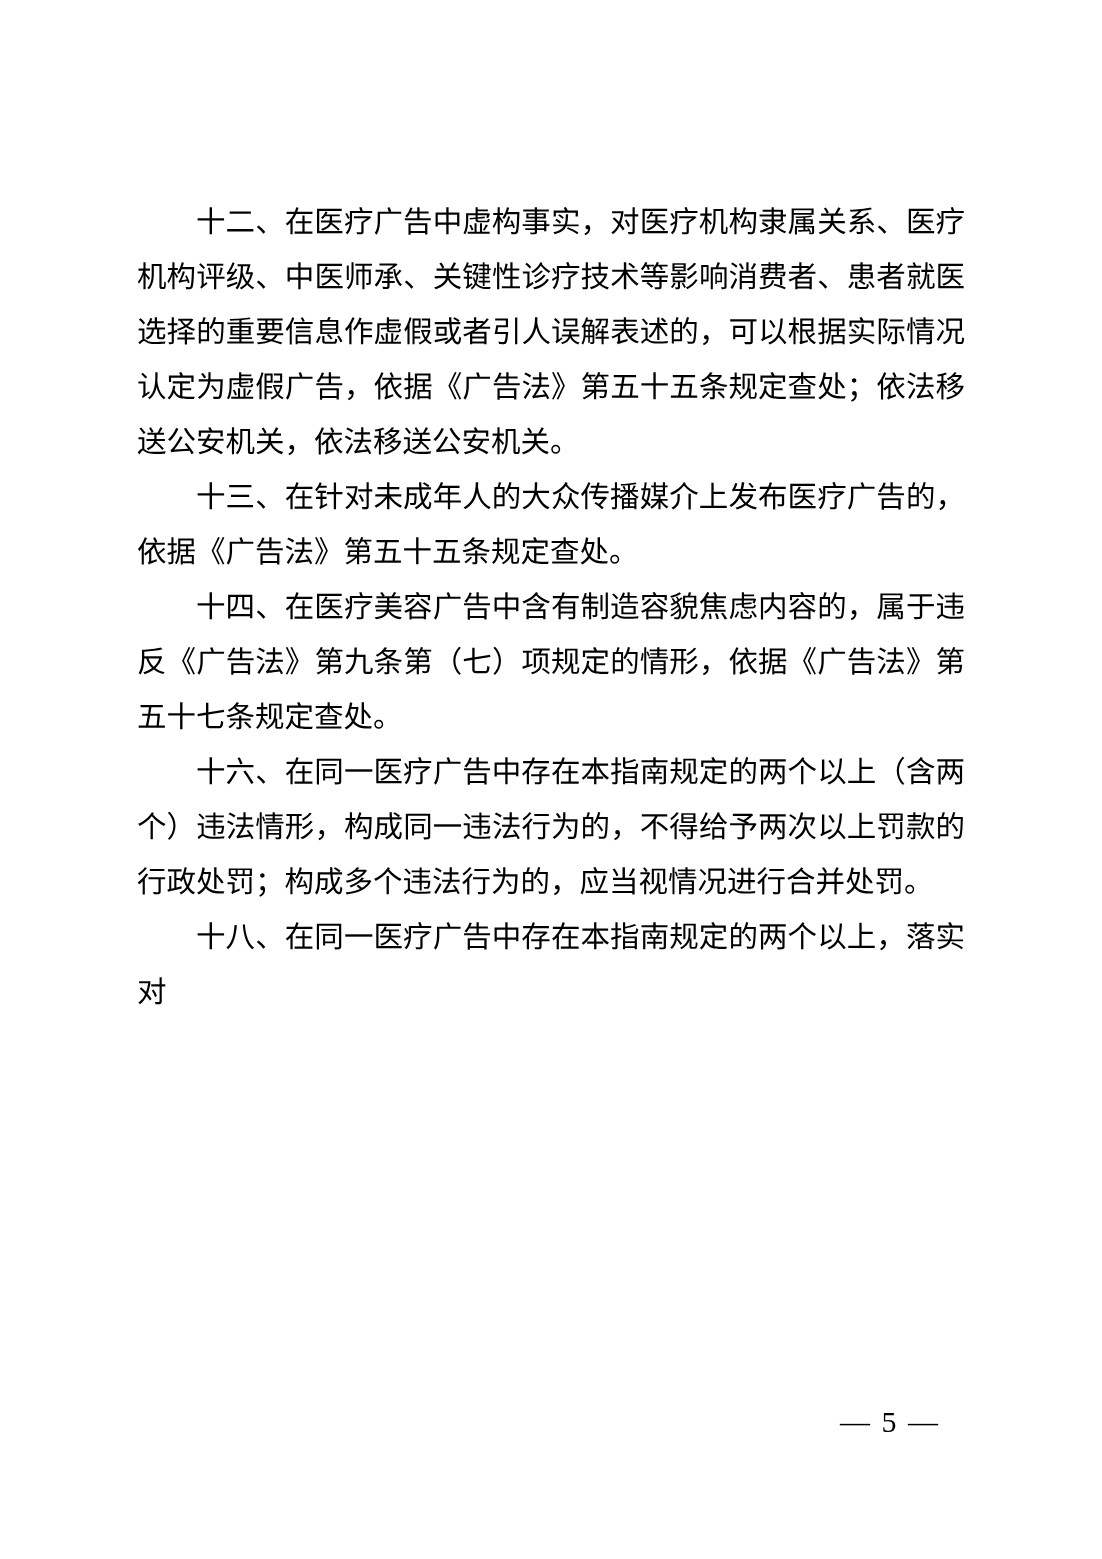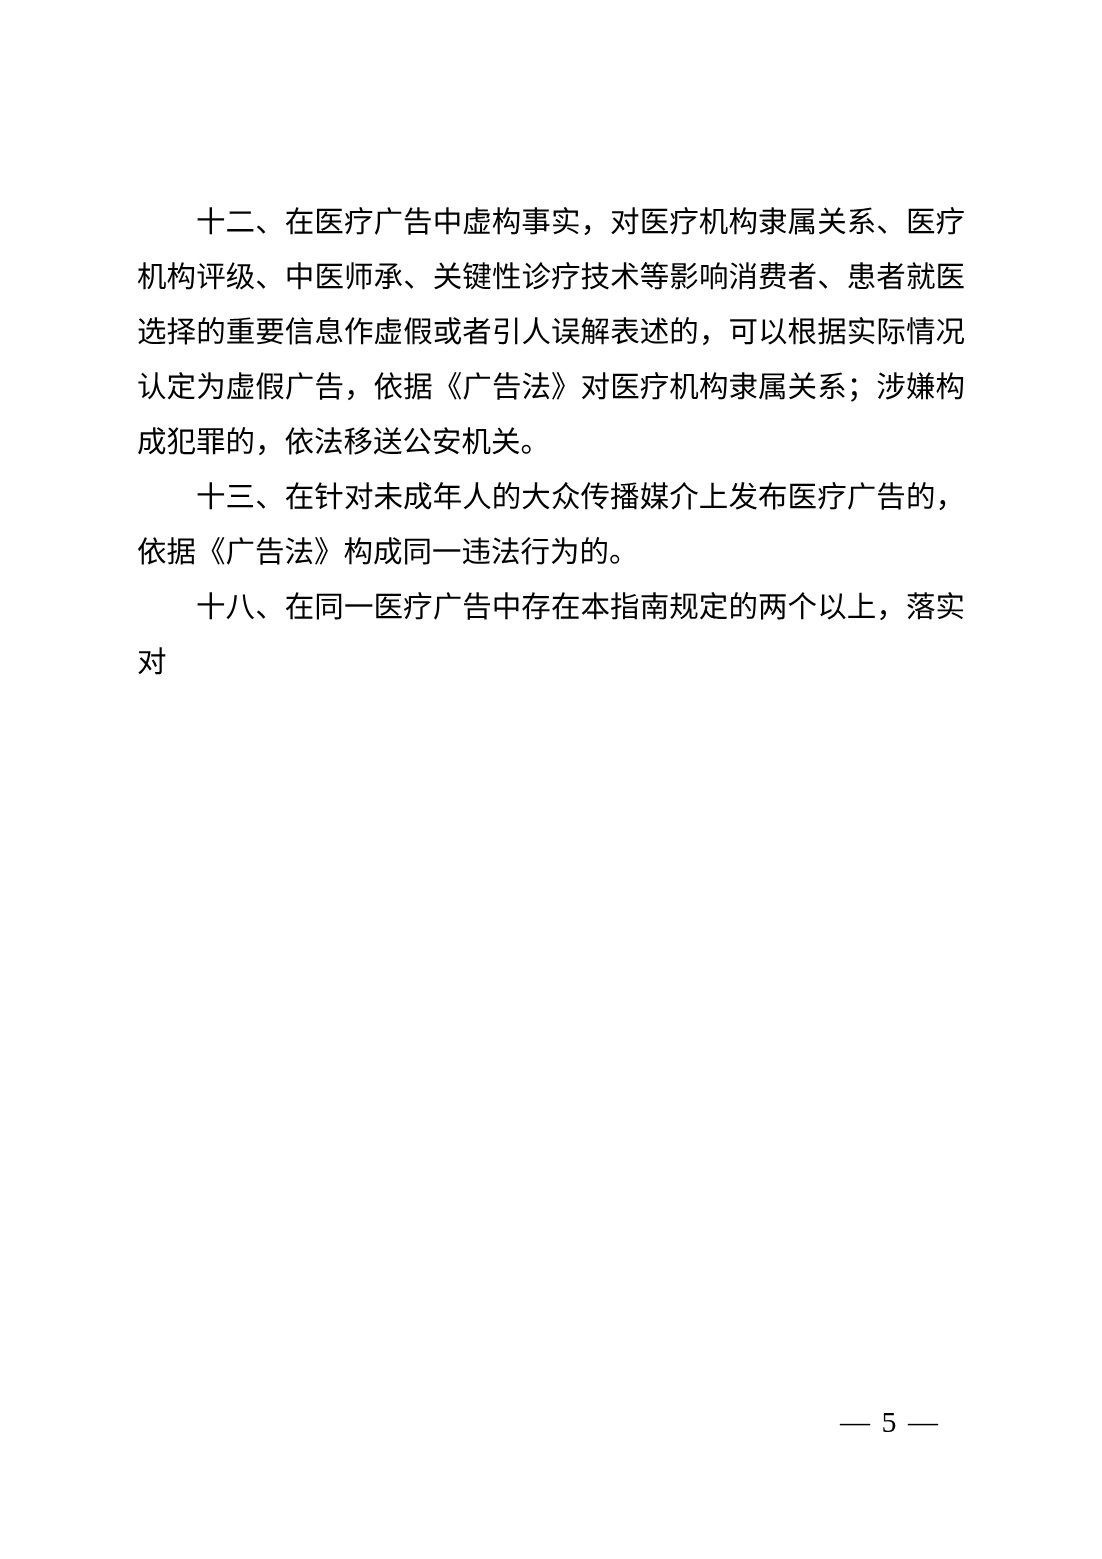--- a/index.html
+++ b/index.html
@@ -41,18 +41,20 @@
       line-height: 32px;
       color: #000000;
       letter-spacing: 2px;
       white-space: nowrap;
     }
   </style>
 </head>
 <body>
 
 <main class="doc-body">
-  <p class="doc-para">十二、在医疗广告中虚构事实，对医疗机构隶属关系、医疗机构评级、中医师承、关键性诊疗技术等影响消费者、患者就医选择的重要信息作虚假或者引人误解表述的，可以根据实际情况认定为虚假广告，依据《广告法》对医疗机构隶属关系；涉嫌构成犯罪的，依法移送公安机关。</p>
-  <p class="doc-para">十三、在针对未成年人的大众传播媒介上发布医疗广告的，依据《广告法》构成同一违法行为的。</p>
+  <p class="doc-para">十二、在医疗广告中虚构事实，对医疗机构隶属关系、医疗机构评级、中医师承、关键性诊疗技术等影响消费者、患者就医选择的重要信息作虚假或者引人误解表述的，可以根据实际情况认定为虚假广告，依据《广告法》第五十五条规定查处；依法移送公安机关，依法移送公安机关。</p>
+  <p class="doc-para">十三、在针对未成年人的大众传播媒介上发布医疗广告的，依据《广告法》第五十五条规定查处。</p>
+  <p class="doc-para">十四、在医疗美容广告中含有制造容貌焦虑内容的，属于违反《广告法》第九条第（七）项规定的情形，依据《广告法》第五十七条规定查处。</p>
+  <p class="doc-para">十六、在同一医疗广告中存在本指南规定的两个以上（含两个）违法情形，构成同一违法行为的，不得给予两次以上罚款的行政处罚；构成多个违法行为的，应当视情况进行合并处罚。</p>
   <p class="doc-para">十八、在同一医疗广告中存在本指南规定的两个以上，落实对</p>
 </main>
 
 <div class="page-number">— 5 —</div>
 
 </body></html>

